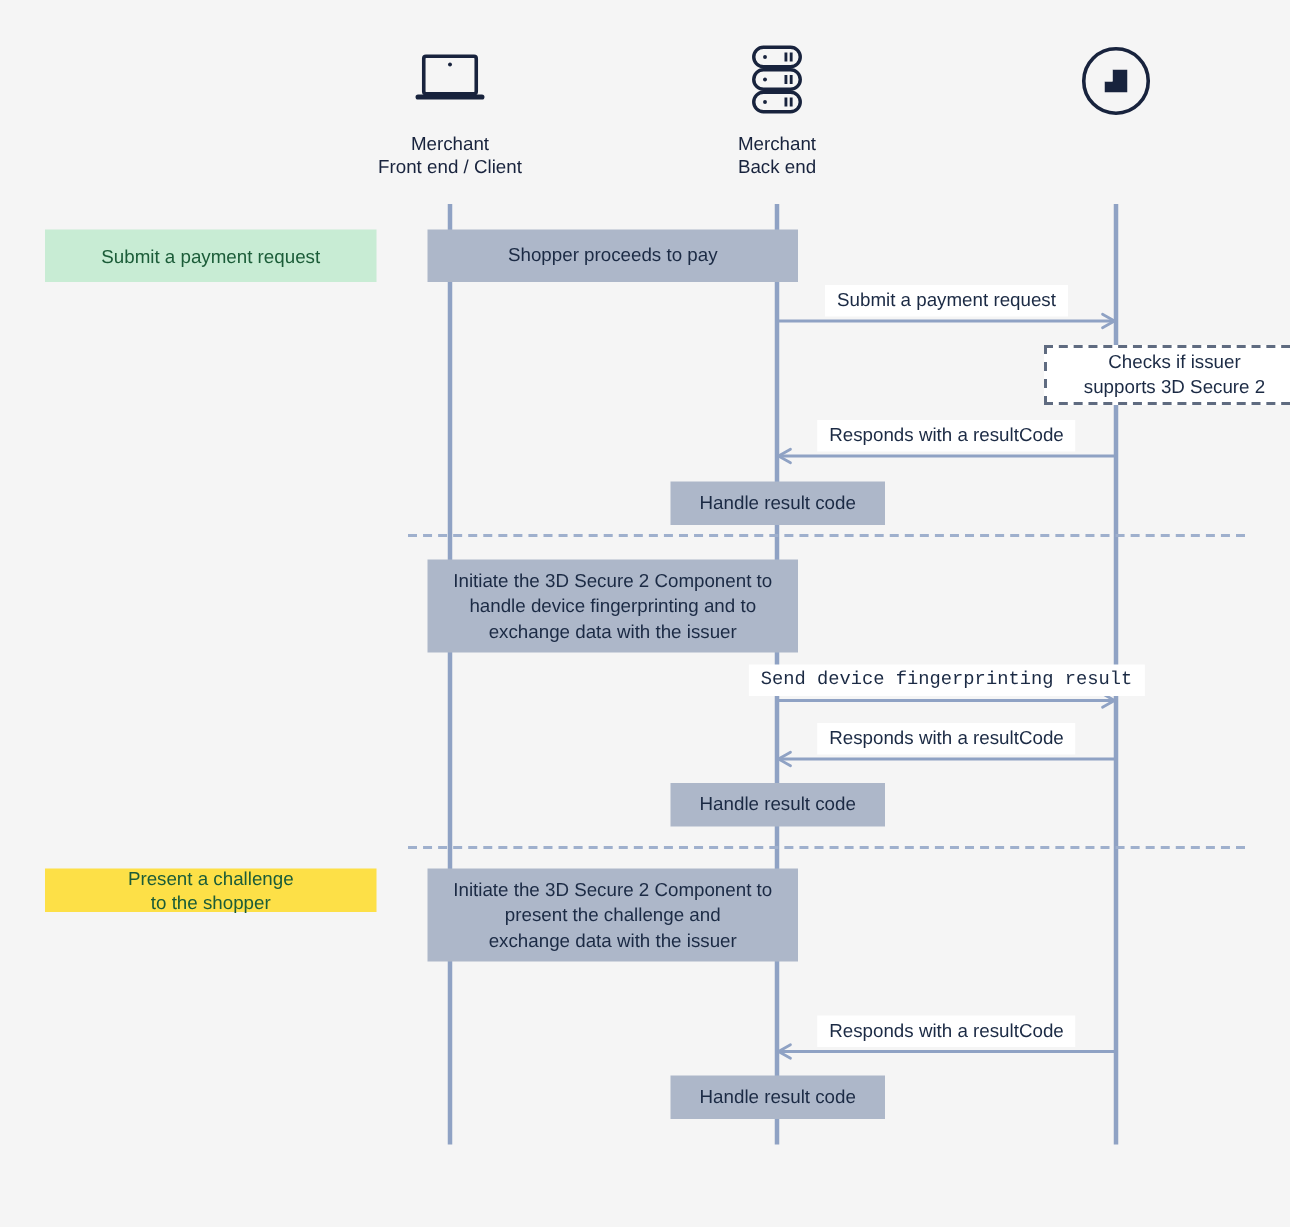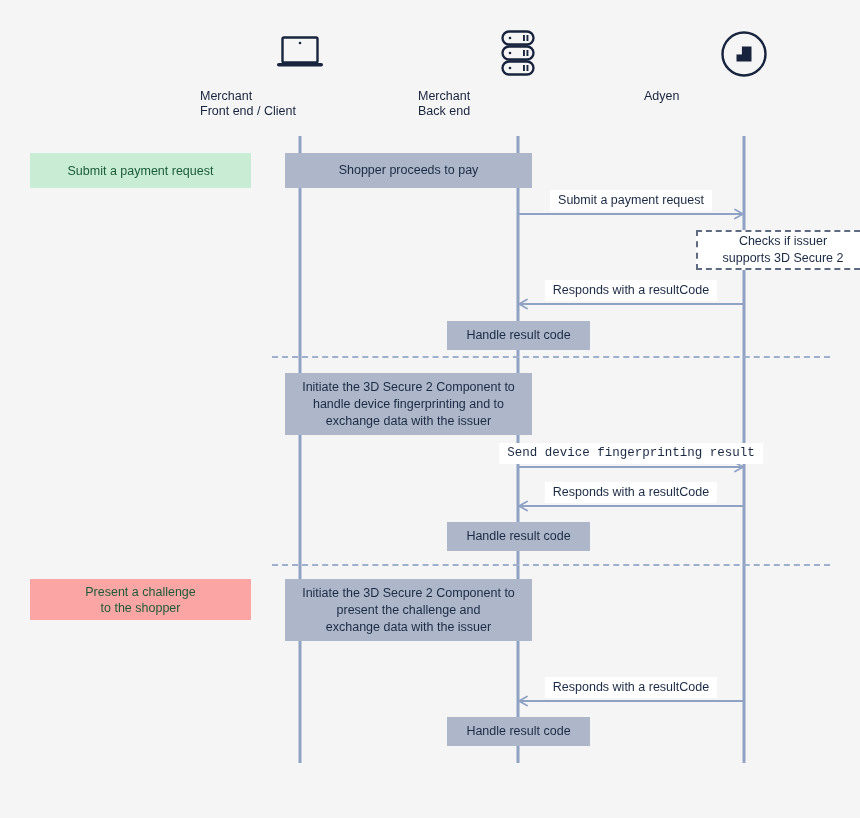--- a/index.html
+++ b/index.html
@@ -16,20 +16,21 @@
   #diagram {
     position: relative;
     width: 860px;
     height: 818px;
   }
 
   
   .actor {
     position: absolute;
     width: 200px;
+    text-align: center;
     transform: translateX(-100px);
   }
   .actor-icon {
     height: 52px;
     display: flex;
     align-items: center;
     justify-content: center;
   }
   .actor-label {
     margin-top: 9px;
@@ -178,21 +179,20 @@
 Back end</div>
     </div>
     <div class="actor" style="left: 744px; top: 28px;">
       <div class="actor-icon">
         <svg width="48" height="48" viewBox="0 0 48 48" fill="none">
           <circle cx="24" cy="24" r="21.5" stroke="#18233d" stroke-width="2.4"></circle>
           <path d="M16.5 16.5h15v15h-15v-7.2h5.2v-7.8z" fill="#18233d"></path>
           <path d="M16.5 16.5h5.2v7.8h-5.2z" fill="#f5f5f5"></path>
         </svg>
       </div>
-      <div class="actor-label" style="color: rgb(24, 35, 61);">Adyen</div>
     </div>
     <div class="separator" style="left: 272px; top: 356px; width: 558px; border-top-color: rgb(159, 176, 205);"></div>
     <div class="separator" style="left: 272px; top: 564px; width: 558px; border-top-color: rgb(159, 176, 205);"></div>
     <div class="phase-caption" style="left: 30px; top: 153px; width: 221px; height: 35px; background: rgb(200, 236, 212); color: rgb(27, 92, 56);">Submit a payment request</div>
     <div class="action-box" style="left: 285px; top: 153px; width: 247px; height: 35px; background: rgb(173, 183, 201); color: rgb(27, 42, 68);">Shopper proceeds to pay</div>
     <div class="message" style="left: 518px; top: 189px; width: 226px; height: 26px;">
       <div class="message-line" style="background: rgb(143, 162, 196);"></div>
       <div class="message-head right">
         <svg width="12" height="12" viewBox="0 0 12 12" fill="none">
           <path d="M2 1.5L10 6L2 10.5" stroke="#8fa2c4" stroke-width="1.8" stroke-linecap="round" stroke-linejoin="round"></path>
@@ -227,21 +227,21 @@
     <div class="message" style="left: 518px; top: 481px; width: 226px; height: 26px;">
       <div class="message-line" style="background: rgb(143, 162, 196);"></div>
       <div class="message-head left">
         <svg width="12" height="12" viewBox="0 0 12 12" fill="none">
           <path d="M10 1.5L2 6L10 10.5" stroke="#8fa2c4" stroke-width="1.8" stroke-linecap="round" stroke-linejoin="round"></path>
         </svg>
       </div>
       <div class="message-label center" style="color: rgb(27, 42, 68);">Responds with a resultCode</div>
     </div>
     <div class="action-box" style="left: 447px; top: 522px; width: 143px; height: 29px; background: rgb(173, 183, 201); color: rgb(27, 42, 68);">Handle result code</div>
-    <div class="phase-caption" style="left: 30px; top: 579px; width: 221px; height: 41px; background: #fca5a5; color: rgb(27, 92, 56);">Present a challenge
+    <div class="phase-caption" style="left: 30px; top: 579px; width: 221px; height: 29px; background: #fde047; color: rgb(27, 92, 56);">Present a challenge
 to the shopper</div>
     <div class="action-box" style="left: 285px; top: 579px; width: 247px; height: 62px; background: rgb(173, 183, 201); color: rgb(27, 42, 68);">Initiate the 3D Secure 2 Component to
 present the challenge and
 exchange data with the issuer</div>
     <div class="message" style="left: 518px; top: 676px; width: 226px; height: 26px;">
       <div class="message-line" style="background: rgb(143, 162, 196);"></div>
       <div class="message-head left">
         <svg width="12" height="12" viewBox="0 0 12 12" fill="none">
           <path d="M10 1.5L2 6L10 10.5" stroke="#8fa2c4" stroke-width="1.8" stroke-linecap="round" stroke-linejoin="round"></path>
         </svg>

